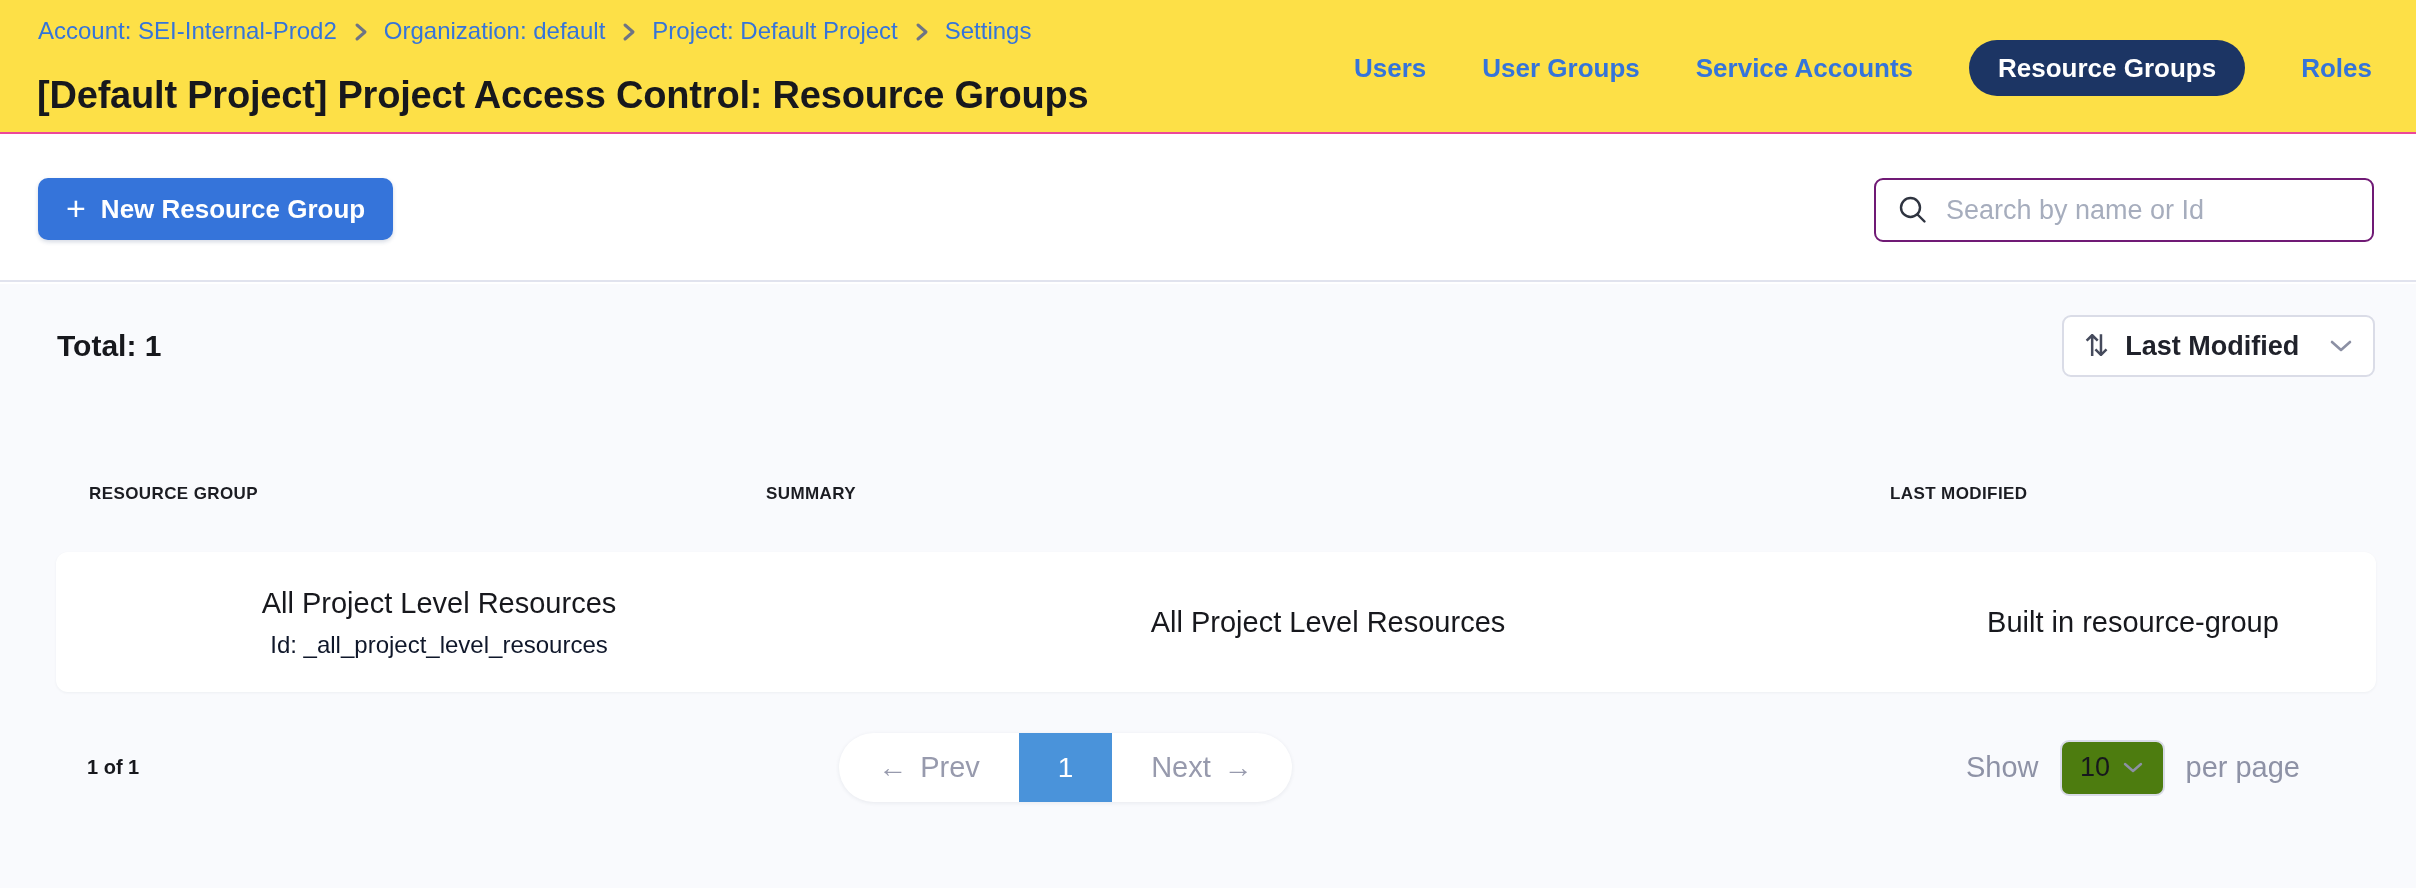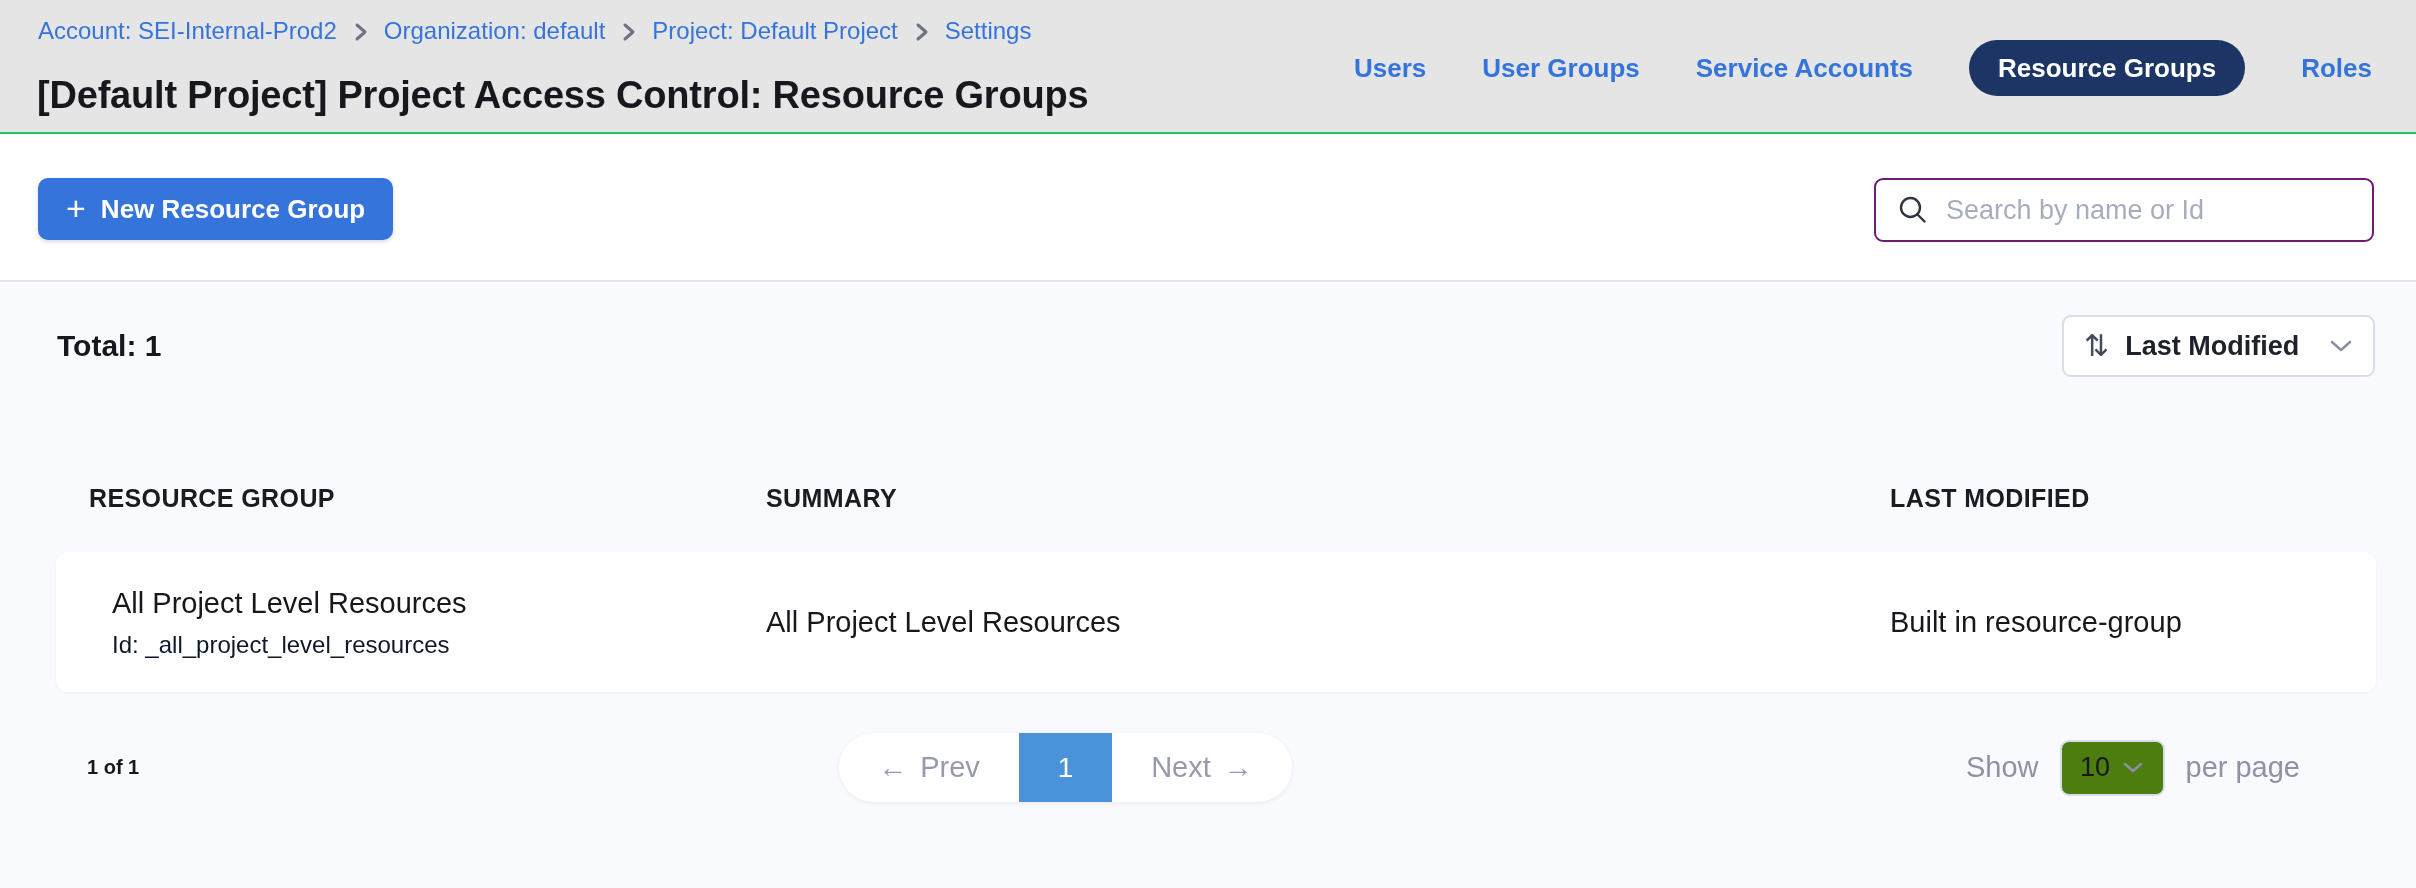--- a/index.html
+++ b/index.html
@@ -8,21 +8,21 @@
     font-family:"Liberation Sans", sans-serif;
     background:#ffffff;
     color:#17181d;
     position:relative;
     overflow:hidden;
   }
 
   
   .header {
     position:absolute; top:0; left:0; width:2416px; height:134px;
-    background:#e5e5e5; border-bottom:2px solid #22c55e;
+    background:#fde047; border-bottom:2px solid #ec4899;
   }
   .breadcrumb {
     position:absolute; top:16px; left:38px;
     display:flex; align-items:center; gap:16px;
     font-size:24px; line-height:30px;
   }
   .crumb-link { color:#3574da; text-decoration:none; cursor:pointer; }
   .crumb-sep { display:flex; align-items:center; margin-top:2px; }
   .page-title {
     position:absolute; top:72px; left:37px;
@@ -87,29 +87,29 @@
     cursor:pointer;
   }
   .sort-glyph { font-size:30px; color:#454a5c; line-height:1; }
   .sort-label { font-size:27px; font-weight:600; color:#20222b; flex:1; }
 
   .table-head {
     position:absolute; top:200px; left:89px; right:40px;
     display:grid; grid-template-columns:677px 1124px 1fr;
   }
   .th {
-    font-size:25px; font-weight:700; color:#1b1c22; letter-spacing:0.4px;
+    font-size:17px; font-weight:700; color:#1b1c22; letter-spacing:0.4px;
   }
 
   .row-card {
     position:absolute; top:268px; left:56px; right:40px; height:140px;
     background:#ffffff; border-radius:12px;
     box-shadow:0 1px 3px rgba(25,32,61,0.05);
     display:grid; grid-template-columns:677px 1124px 1fr;
-    padding-left:33px; align-items:center; cursor:pointer;
+    padding-left:33px; align-items:center; cursor:pointer;text-align:center;
   }
   .cell-name { padding-left:23px; }
   .row-name { font-size:29px; color:#17181d; line-height:36px; }
   .row-id { font-size:24px; color:#0f172a; line-height:30px; margin-top:9px; }
   .cell-text { font-size:29px; color:#17181d; }
 
   
   .range-label {
     position:absolute; top:449px; left:87px; height:69px;
     display:flex; align-items:center;

